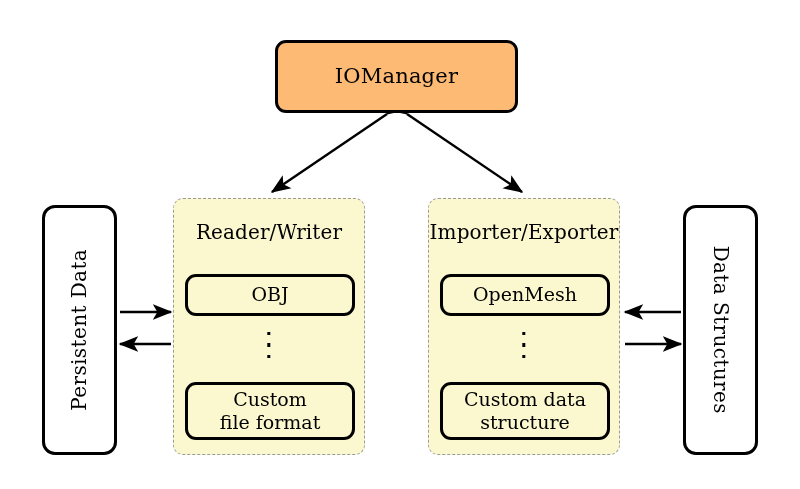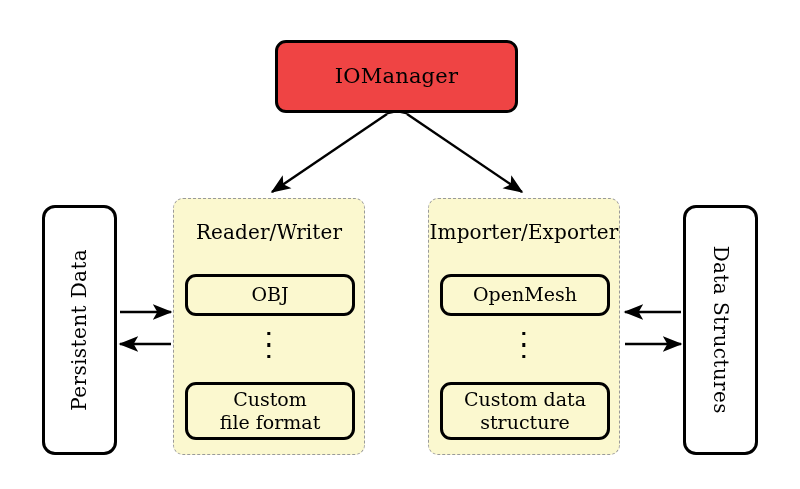--- a/index.html
+++ b/index.html
@@ -23,21 +23,21 @@
     width: 800px;
     height: 489px;
   }
 
   
   .rbox {
     position: absolute;
     box-sizing: border-box;
     border: 3.2px solid #000000;
     border-radius: 11px;
-    background: #ef4444;
+    background: #fdba74;
     display: flex;
     align-items: center;
     justify-content: center;
     text-align: center;
     line-height: 1.18;
   }
 
   
   #io-manager {
     left: 275px;

